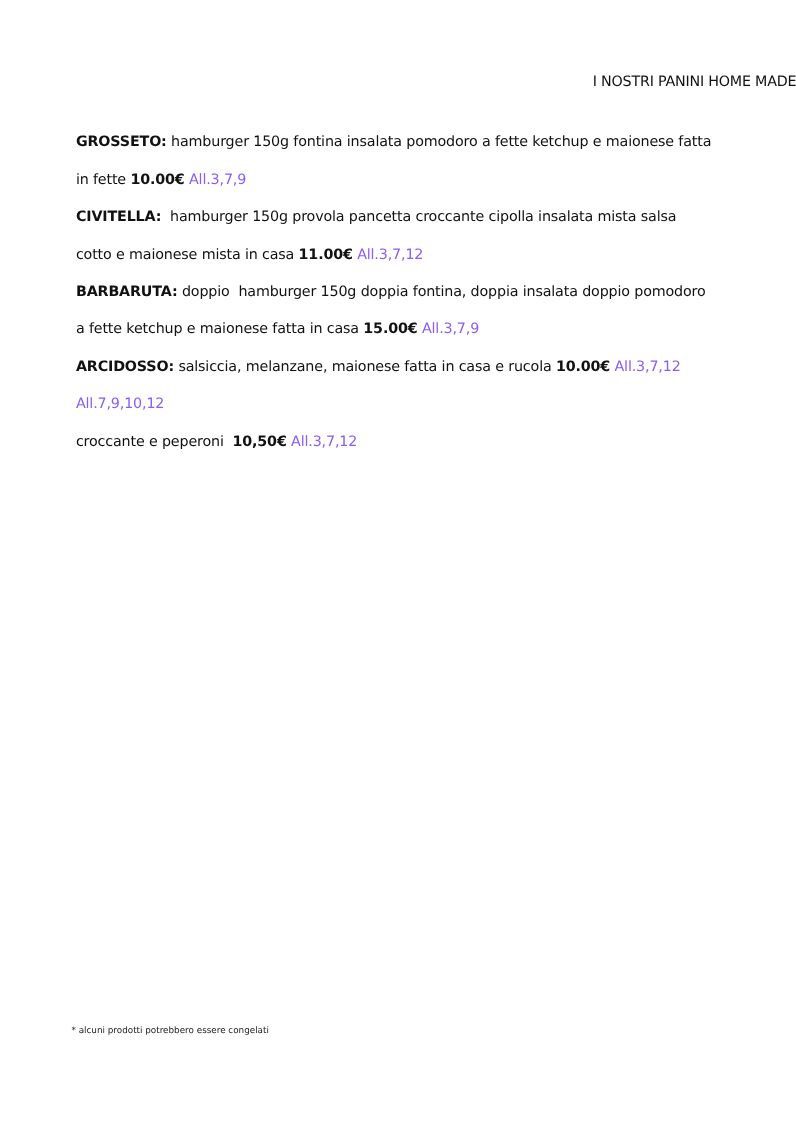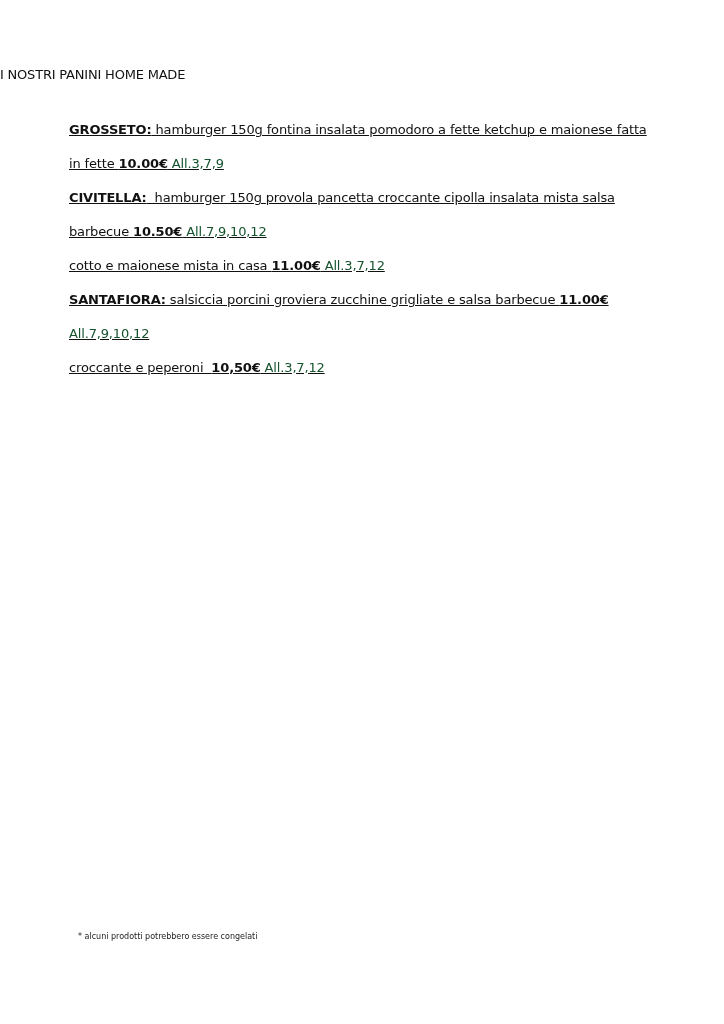--- a/index.html
+++ b/index.html
@@ -1,43 +1,44 @@
 <!DOCTYPE html>
 <html><head>
 <meta charset="utf-8">
 <style>
   html, body { margin: 0; padding: 0; background: #ffffff; }
   body { width: 724px; height: 1024px; position: relative; overflow: hidden;
          font-family: "DejaVu Sans", sans-serif; color: #111111; }
-  .title { position: absolute; top: 67px; left: 0; width: 724px; text-align: left;
+  .title { position: absolute; top: 67px; left: 0; width: 724px; text-align: right;
            font-size: 13px; letter-spacing: -0.2px; }
-  .menu { position: absolute; left: 69px; top: 117px; width: 600px; text-decoration: underline; }
+  .menu { position: absolute; left: 69px; top: 117px; width: 600px; }
   .line { font-size: 13px; height: 34px; line-height: 26px; white-space: pre; letter-spacing: -0.15px; }
   .name { font-weight: bold; }
   .price { font-weight: bold; }
-  .allergen { color: #14532d; }
-  .footnote { position: absolute; left: 78px; top: 932px; font-size: 8px; color: #222; }
+  .allergen { color: #8b5cf6; }
+  .footnote { position: absolute; left: 65px; top: 932px; font-size: 8px; color: #222; }
 </style>
 </head>
 <body>
 
 <div class="title">I NOSTRI PANINI HOME MADE</div>
 
 <div class="menu">
 
   <div class="line"><span class="name">GROSSETO:</span><span> hamburger 150g fontina insalata pomodoro a fette ketchup e maionese fatta</span></div>
   <div class="line"><span>in fette </span><span class="price">10.00€</span><span class="allergen"> All.3,7,9</span></div>
 
   <div class="line"><span class="name">CIVITELLA:</span><span>  hamburger 150g provola pancetta croccante cipolla insalata mista salsa</span></div>
-  <div class="line"><span>barbecue </span><span class="price">10.50€</span><span class="allergen"> All.7,9,10,12</span></div>
 
   <div class="line"><span>cotto e maionese mista in casa </span><span class="price">11.00€</span><span class="allergen"> All.3,7,12</span></div>
 
+  <div class="line"><span class="name">BARBARUTA:</span><span> doppio  hamburger 150g doppia fontina, doppia insalata doppio pomodoro</span></div>
+  <div class="line"><span>a fette ketchup e maionese fatta in casa </span><span class="price">15.00€</span><span class="allergen"> All.3,7,9</span></div>
 
+  <div class="line"><span class="name">ARCIDOSSO:</span><span> salsiccia, melanzane, maionese fatta in casa e rucola </span><span class="price">10.00€</span><span class="allergen"> All.3,7,12</span></div>
 
-  <div class="line"><span class="name">SANTAFIORA:</span><span> salsiccia porcini groviera zucchine grigliate e salsa barbecue </span><span class="price">11.00€</span></div>
   <div class="line"><span class="allergen">All.7,9,10,12</span></div>
 
   <div class="line"><span>croccante e peperoni  </span><span class="price">10,50€</span><span class="allergen"> All.3,7,12</span></div>
 
 </div>
 
 <div class="footnote">* alcuni prodotti potrebbero essere congelati</div>
 
 </body></html>

